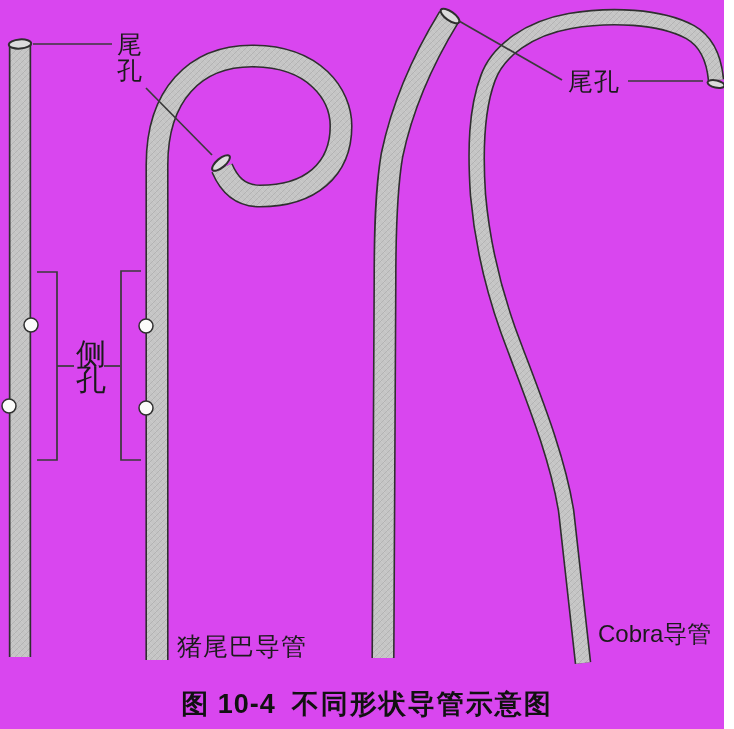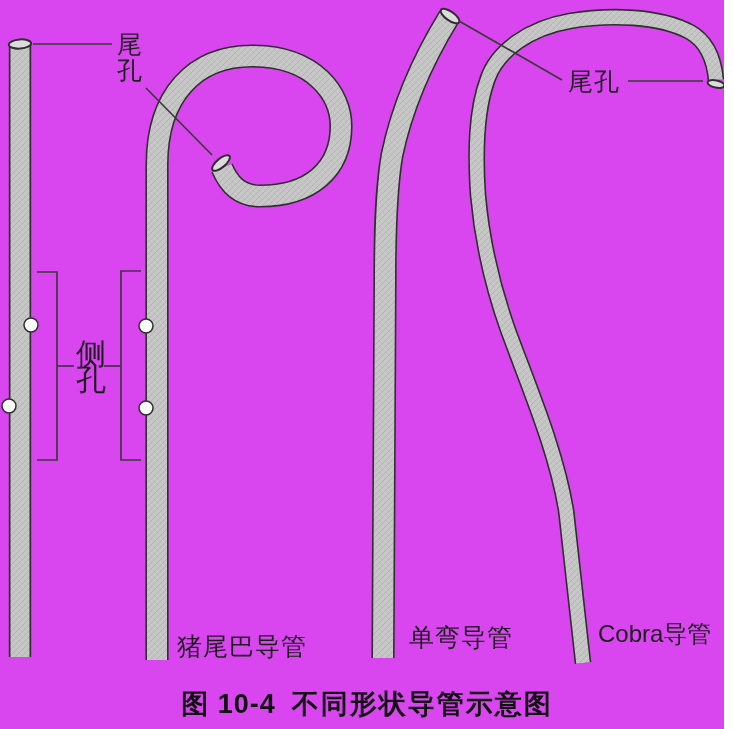--- a/index.html
+++ b/index.html
@@ -105,21 +105,20 @@
 
   <div class="lbl vert" style="left:116px;top:31px;">尾孔</div>
 
   <div class="lbl vert" style="left:76px;top:341px;font-size:30px;">侧孔</div>
 
   <div class="lbl" style="left:568px;top:68px;">尾孔</div>
 
 
   <div class="lbl" style="left:177px;top:621px;margin-top:12px;">猪尾巴导管</div>
 
-  <div class="lbl" style="left:409px;top:624px;">单弯导管</div>
 
   <div class="lbl" style="left:598px;top:621px;font-size:24px;letter-spacing:0;">Cobra导管</div>
 
   <div class="caption">
     <span class="cap-prefix">图 10-4</span><span>不同形状导管示意图</span>
   </div>
 
 </div>
 
 </body></html>

